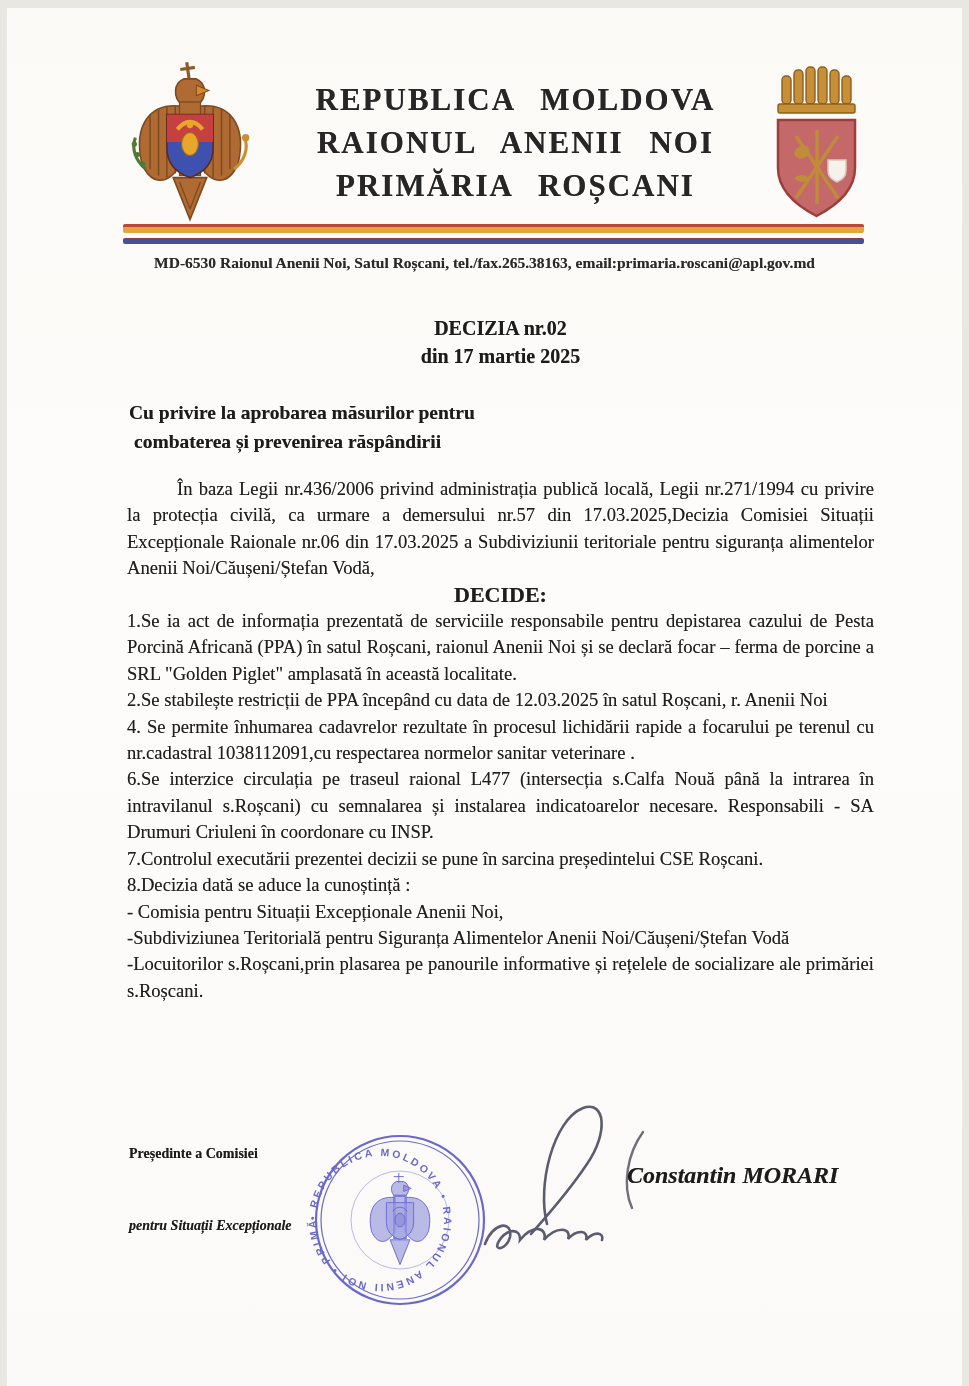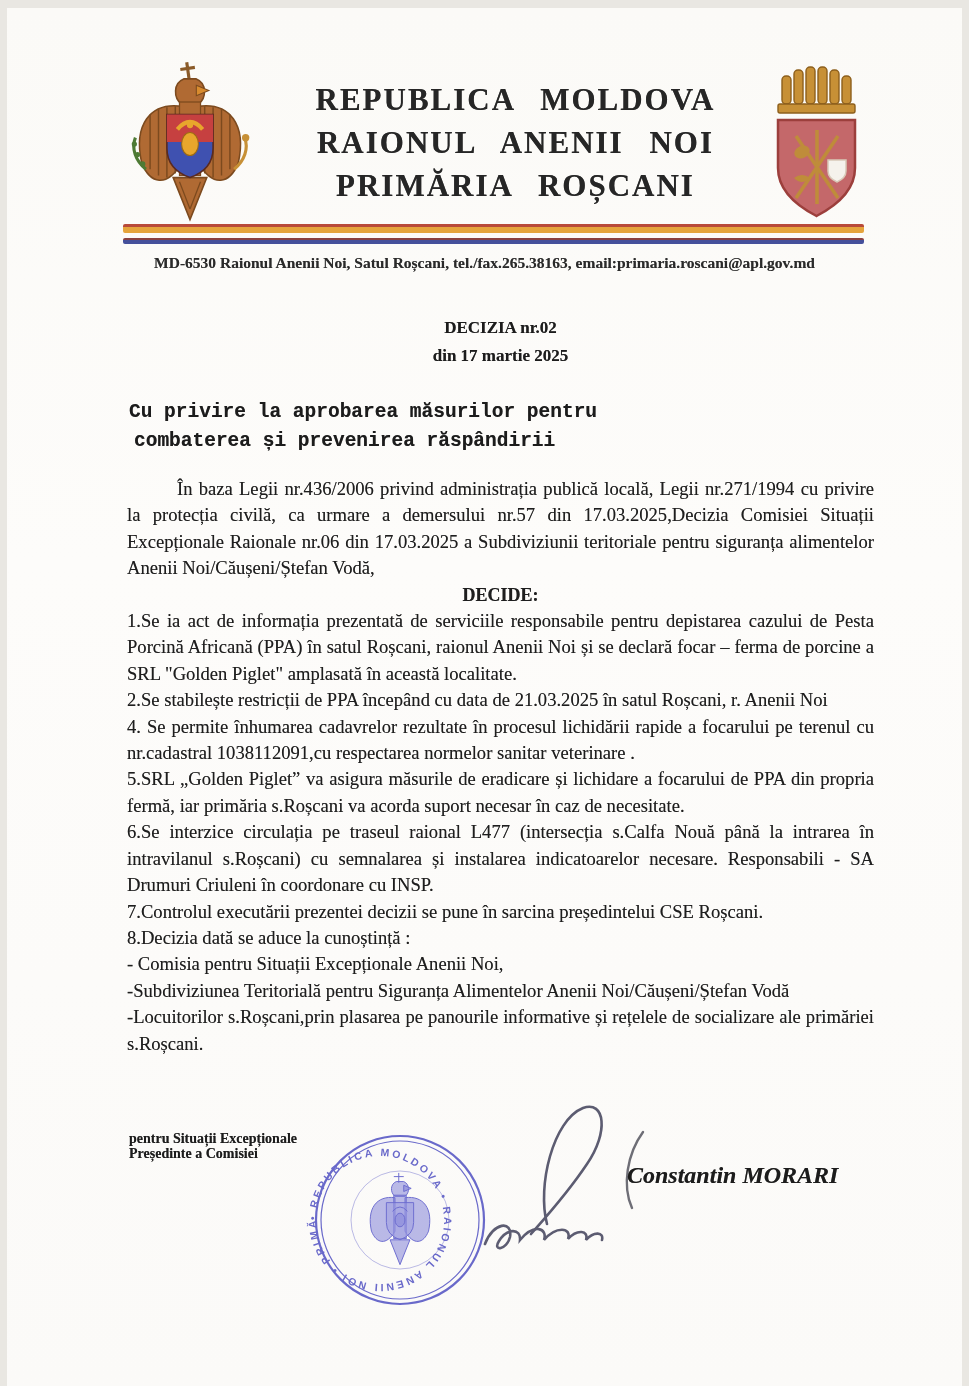--- a/index.html
+++ b/index.html
@@ -27,42 +27,42 @@
   }
   .divider{position:absolute;left:116px;right:98px;top:216px;}
   .stripe-a{height:9px;background:linear-gradient(180deg,#b84a3a 0 38%,#e5a43c 38% 100%);border-radius:2px;}
   .stripe-b{height:6px;margin-top:5px;background:linear-gradient(180deg,#8a4040 0 30%,#45509b 30% 100%);border-radius:2px;}
   .address{
     position:absolute;top:246px;left:0;right:0;text-align:center;
     font-size:15.5px;color:#2a2a2a;font-weight:bold;
     text-shadow:0 0 .4px rgba(0,0,0,.4);
   }
   .doc-title{position:absolute;top:306px;left:120px;right:88px;text-align:center;}
-  .doc-title div{font-weight:bold;font-size:17px;line-height:28px;text-shadow:0 0 .5px rgba(0,0,0,.5);}
+  .doc-title div{font-weight:bold;font-size:20px;line-height:28px;text-shadow:0 0 .5px rgba(0,0,0,.5);}
   .subject{position:absolute;top:390px;left:122px;right:88px;}
-  .subject div{font-weight:bold;font-size:19.5px;line-height:29px;text-shadow:0 0 .5px rgba(0,0,0,.5);font-family:Liberation Mono, monospace;}
+  .subject div{font-weight:bold;font-size:19.5px;line-height:29px;text-shadow:0 0 .5px rgba(0,0,0,.5);}
   .subject .ind{padding-left:5px;}
   .body-text{
     position:absolute;top:468px;left:120px;right:88px;
     font-size:18.6px;line-height:26.4px;text-align:justify;
     color:#1e1e1e;text-shadow:0 0 .5px rgba(0,0,0,.45);
   }
   .body-text p{margin:0;}
   .body-text p.indent{text-indent:50px;}
   .decide{
-    text-align:center;font-weight:bold;font-size:18px;
+    text-align:center;font-weight:bold;font-size:22px;
     text-shadow:0 0 .6px rgba(0,0,0,.55);
   }
   .notify{text-align:left;}
   .sig-role{
     position:absolute;left:122px;font-weight:bold;font-size:14px;
     text-shadow:0 0 .5px rgba(0,0,0,.5);white-space:nowrap;z-index:3;
   }
   .sig-role.l1{top:1138px;}
-  .sig-role.l2{top:1123px;}
+  .sig-role.l2{top:1210px;font-style:italic;}
   .sig-name{
     position:absolute;left:620px;top:1154px;font-weight:bold;font-size:24px;
     text-shadow:0 0 .5px rgba(0,0,0,.5);white-space:nowrap;z-index:3;font-style:italic;
   }
   .stamp-layer{position:absolute;left:288px;top:1088px;width:410px;height:280px;z-index:2;}
 </style>
 </head>
 <body>
 
 <div class="page">
@@ -160,23 +160,22 @@
 
   <div class="subject">
     <div>Cu privire la aprobarea măsurilor pentru</div>
     <div class="ind">combaterea și prevenirea răspândirii</div>
   </div>
 
   <div class="body-text">
     <p class="indent">În baza Legii nr.436/2006 privind administrația publică locală, Legii nr.271/1994 cu privire la protecția civilă, ca urmare a demersului nr.57 din 17.03.2025,Decizia Comisiei Situații Excepționale Raionale nr.06 din 17.03.2025 a Subdiviziunii teritoriale pentru siguranța alimentelor Anenii Noi/Căușeni/Ștefan Vodă,</p>
     <p class="decide">DECIDE:</p>
     <p>1.Se ia act de informația prezentată de serviciile responsabile pentru depistarea cazului de Pesta Porcină Africană (PPA) în satul Roșcani, raionul Anenii Noi și se declară focar – ferma de porcine a SRL "Golden Piglet" amplasată în această localitate.</p>
-    <p>2.Se stabilește restricții de PPA începând cu data de 21.03.2025 în satul Roșcani, r. Anenii Noi</p>
+    <p>2.Se stabilește restricții de PPA începând cu data de 12.03.2025 în satul Roșcani, r. Anenii Noi</p>
     <p>4. Se permite  înhumarea cadavrelor rezultate în procesul lichidării rapide a focarului pe terenul cu nr.cadastral 1038112091,cu respectarea normelor sanitar veterinare .</p>
-    <p>5.SRL „Golden Piglet” va asigura măsurile de eradicare și lichidare a focarului de PPA din propria fermă, iar primăria s.Roșcani va acorda suport necesar în caz de necesitate.</p>
     <p>6.Se interzice circulația pe traseul raional L477 (intersecția s.Calfa Nouă până la intrarea în intravilanul s.Roșcani) cu semnalarea și instalarea indicatoarelor necesare. Responsabili - SA Drumuri Criuleni în coordonare cu INSP.</p>
     <p>7.Controlul executării prezentei decizii se pune în sarcina președintelui CSE Roșcani.</p>
     <p>8.Decizia dată se aduce la cunoștință :</p>
     <p class="notify">- Comisia pentru Situații Excepționale Anenii Noi,</p>
     <p class="notify">-Subdiviziunea Teritorială pentru Siguranța Alimentelor Anenii Noi/Căușeni/Ștefan Vodă</p>
     <p>-Locuitorilor s.Roșcani,prin plasarea pe panourile informative și rețelele  de socializare ale primăriei s.Roșcani.</p>
   </div>
 
   <div class="sig-role l1">Președinte a Comisiei</div>
   <div class="sig-role l2">pentru Situații Excepționale</div>

